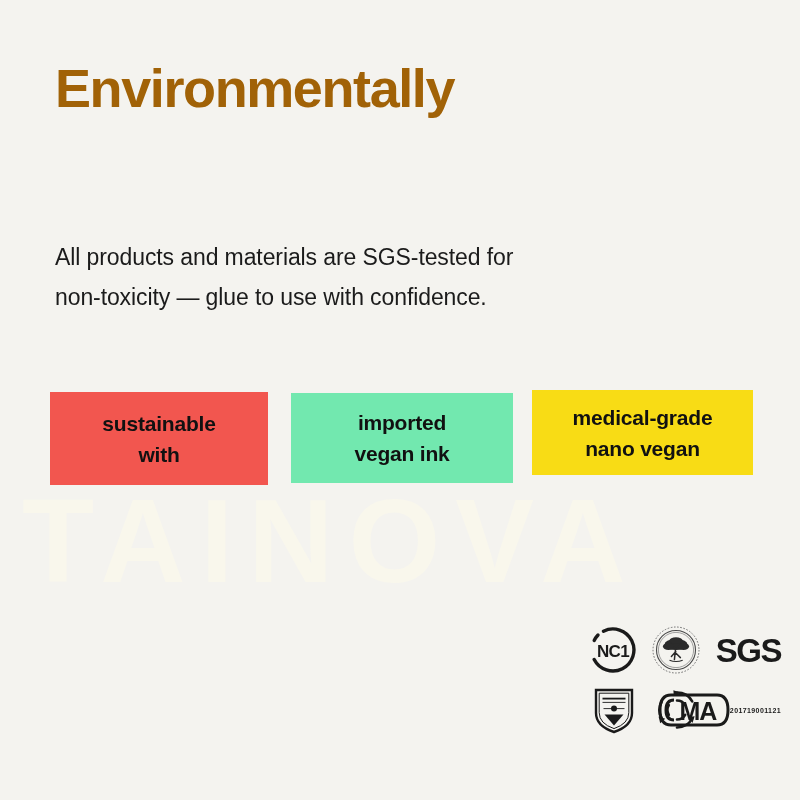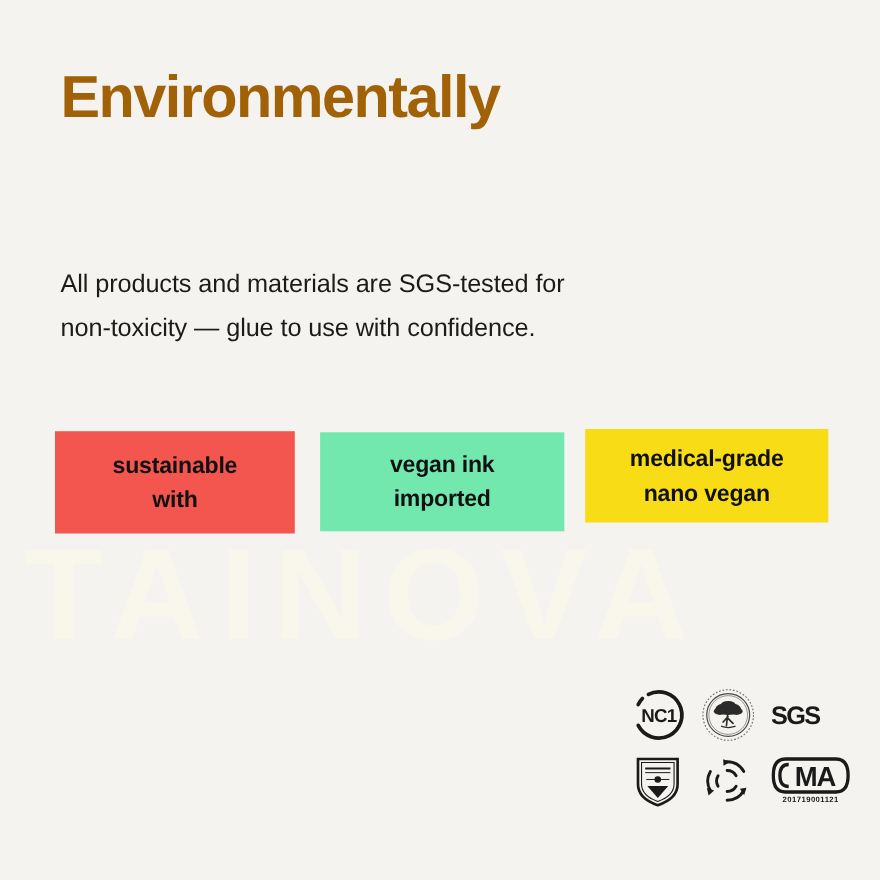--- a/index.html
+++ b/index.html
@@ -116,37 +116,36 @@
     grid-template-rows:60px 60px;
     align-items:center;
     justify-items:center;
     z-index:2;
   }
   .badge {
     width:100%;
     height:100%;
     display:flex;
     align-items:center;
-    justify-content:flex-start;
+    justify-content:flex-end;
     position:relative;
   }
   .badge svg { display:block; }
   .badge-text {
     font-family:"Liberation Sans", sans-serif;
     font-weight:700;
     color:#1a1a1a;
   }
   .sgs-text {
-    font-size:23px;
+    font-size:33px;
     line-height:35px;
     letter-spacing:-1.5px;
   }
   .cma-wrap {
     display:flex;
-    flex-direction:column;
     align-items:center;
     justify-content:center;
   }
   .cma-code {
     font-family:"Liberation Sans", sans-serif;
     font-weight:700;
     font-size:7px;
     line-height:9px;
     letter-spacing:0.4px;
     color:#1a1a1a;
@@ -170,22 +169,22 @@
   </p>
 
   <div class="chips">
 
     <div class="chip chip-paper">
       <span class="ln">sustainable</span>
       <span class="ln">with</span>
     </div>
 
     <div class="chip chip-ink">
+      <span class="ln">imported</span>
       <span class="ln">vegan ink</span>
-      <span class="ln">imported</span>
     </div>
 
     <div class="chip chip-glue">
       <span class="ln">medical-grade</span>
       <span class="ln">nano vegan</span>
     </div>
 
   </div>
 
   <div class="badges">

